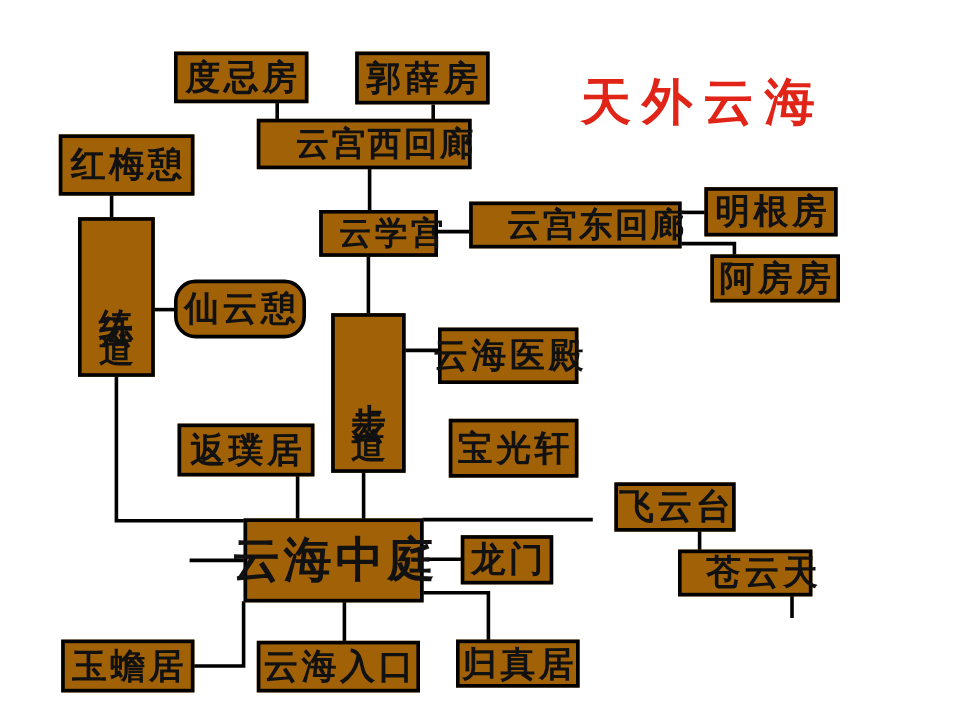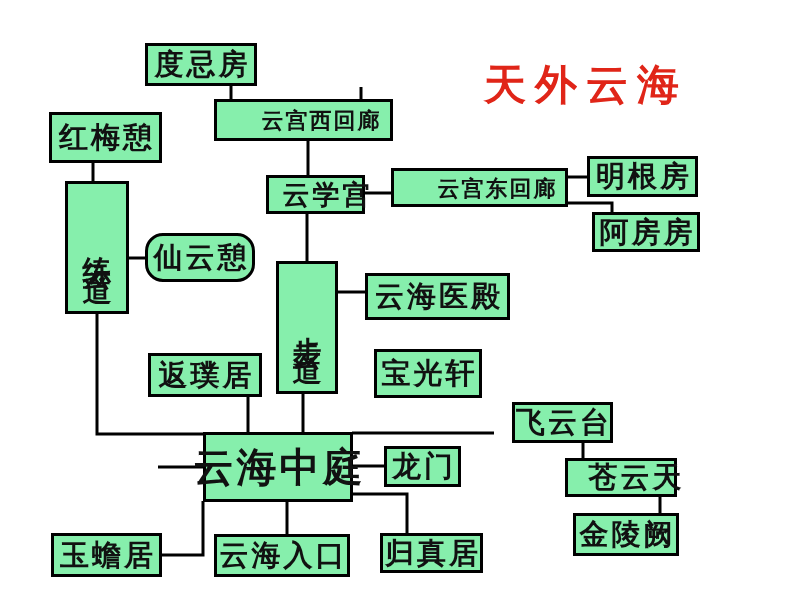--- a/index.html
+++ b/index.html
@@ -9,35 +9,35 @@
     background:#ffffff;
     font-family:"DejaVu Serif","Liberation Serif",serif;
     overflow:hidden;
   }
   #wires{position:absolute;left:0;top:0;width:800px;height:600px;}
   #wires line, #wires polyline{stroke:#000;stroke-width:3;fill:none;}
   .node{
     position:absolute;
     box-sizing:border-box;
     border:3px solid #000;
-    background:#86efac;
+    background:#a16207;
     display:flex;align-items:center;justify-content:center;
     font-weight:700;color:#111;
     font-size:29px;letter-spacing:3px;
     text-indent:3px;
     white-space:nowrap;
     line-height:1;
   }
   .node.vertical{
     writing-mode:vertical-rl;
     text-orientation:upright;
     letter-spacing:10px;
     text-indent:0;
   }
-  .node.wide5{font-size:22px;letter-spacing:2px;padding-left:33px;}
+  .node.wide5{font-size:28px;letter-spacing:2px;padding-left:33px;}
   .title{
     position:absolute;
     font-weight:700;
     font-size:42px;
     letter-spacing:9px;
     line-height:1;
     white-space:nowrap;
   }
 </style>
 </head>
@@ -66,55 +66,55 @@
     <line x1="660" y1="496" x2="660" y2="515"></line>
     <line x1="287" y1="501" x2="287" y2="536"></line>
     <polyline points="203,501 203,555 161,555"></polyline>
     <polyline points="352,494 407,494 407,536"></polyline>
   </svg>
 
   <div class="title" style="left: 484px; top: 64px; color: rgb(224, 37, 24); text-align: center;">天外云海</div>
 
   <div class="node" style="left:145px;top:43px;width:112px;height:43px;">度忌房</div>
 
+  <div class="node" style="left:296px;top:43px;width:112px;height:44px;">郭薛房</div>
 
   <div class="node wide5" style="left:214px;top:99px;width:179px;height:42px;">云宫西回廊</div>
 
   <div class="node" style="left:49px;top:112px;width:113px;height:51px;">红梅憩</div>
 
   <div class="node vertical" style="left:65px;top:181px;width:64px;height:133px;">练云道</div>
 
   <div class="node" style="left:266px;top:175px;width:99px;height:39px;font-size:27px;padding-left:21px;">云学宫</div>
 
   <div class="node wide5" style="left:391px;top:168px;width:177px;height:39px;">云宫东回廊</div>
 
   <div class="node" style="left:587px;top:156px;width:111px;height:41px;">明根房</div>
 
   <div class="node" style="left:592px;top:212px;width:108px;height:40px;">阿房房</div>
 
   <div class="node" style="left:145px;top:233px;width:110px;height:49px;border-radius:18px;">仙云憩</div>
 
   <div class="node vertical" style="left:276px;top:261px;width:62px;height:133px;">步云道</div>
 
-  <div class="node" style="left:365px;top:273px;width:145px;height:47px;">云海医殿</div>
+  <div class="node" style="left:365px;top:273px;width:117px;height:47px;">云海医殿</div>
 
   <div class="node" style="left:374px;top:349px;width:108px;height:49px;">宝光轩</div>
 
   <div class="node" style="left:148px;top:353px;width:114px;height:44px;">返璞居</div>
 
   <div class="node" style="left:492px;top:402px;width:101px;height:41px;margin-left:20px;">飞云台</div>
 
 
   <div class="node" style="left:203px;top:432px;width:150px;height:70px;font-size:40px;">云海中庭</div>
 
   <div class="node" style="left:384px;top:446px;width:77px;height:41px;">龙门</div>
 
   <div class="node" style="left:51px;top:533px;width:111px;height:44px;">玉蟾居</div>
 
   <div class="node" style="left:214px;top:534px;width:136px;height:43px;">云海入口</div>
 
   <div class="node" style="left:380px;top:533px;width:103px;height:40px;">归真居</div>
 
   <div class="node" style="left:565px;top:458px;width:112px;height:39px;padding-left:28px;">苍云天</div>
 
-  <div class="node" style="left:573px;top:513px;width:106px;height:43px;">金陵阙</div>
 
 </div>
 
 </body></html>

